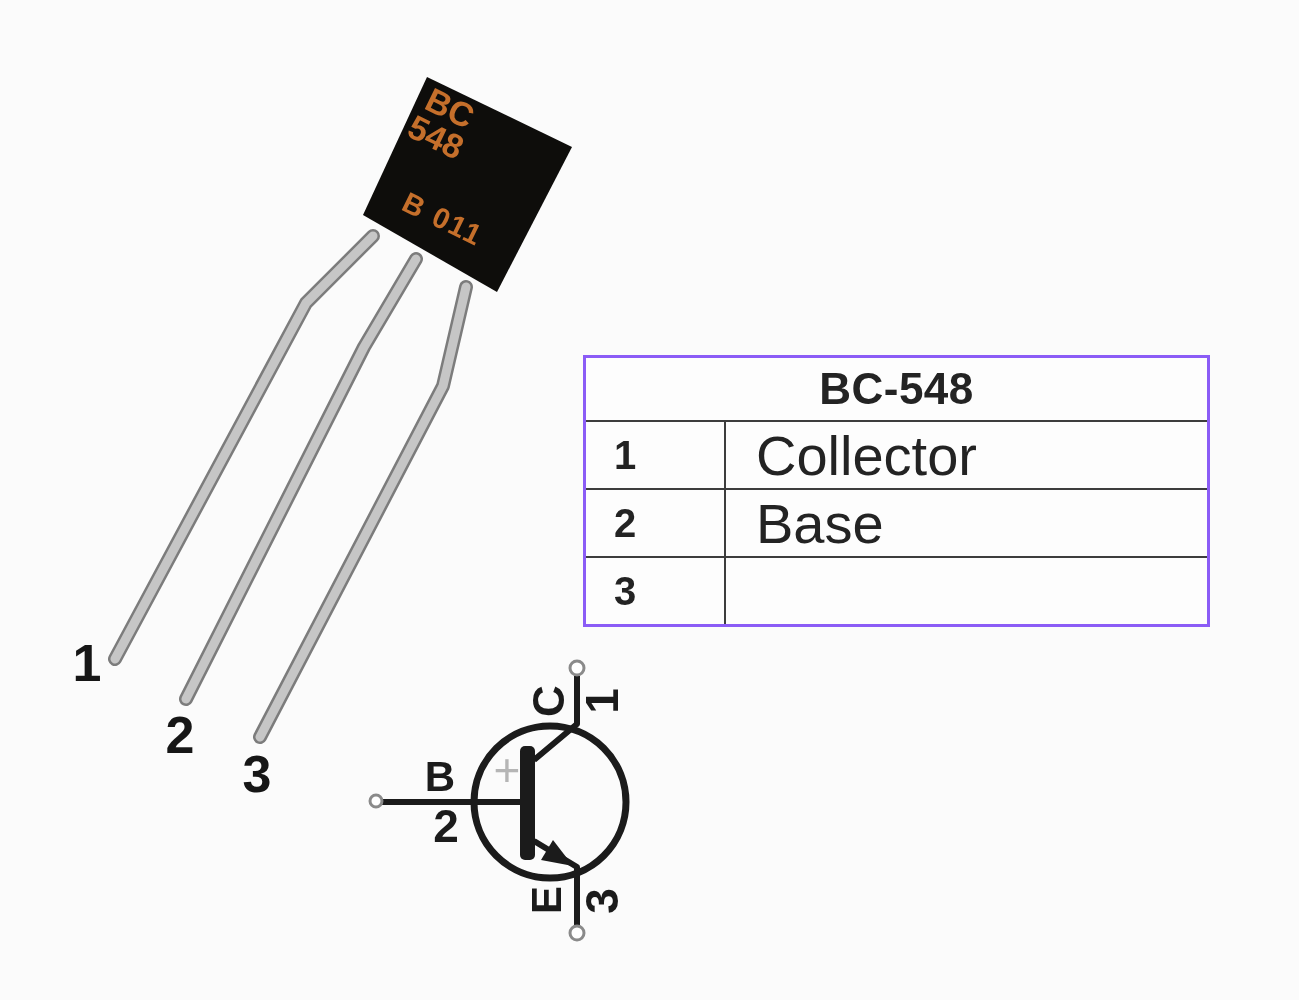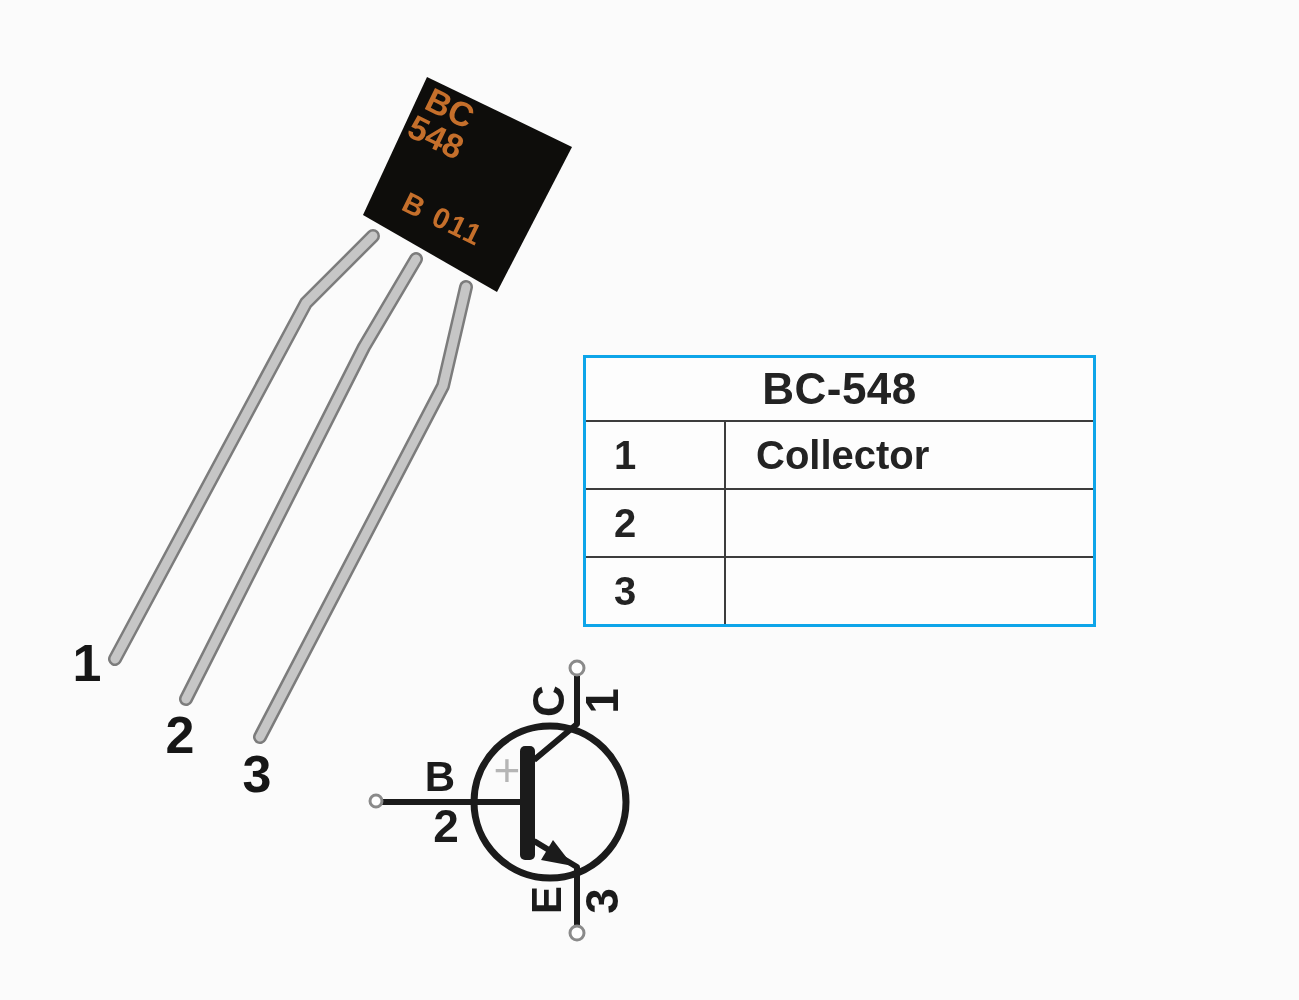--- a/index.html
+++ b/index.html
@@ -8,23 +8,23 @@
     width:1299px;height:1000px;
     background:#fbfbfb;
     overflow:hidden;
     font-family:"Liberation Sans",sans-serif;
   }
   .canvas svg{position:absolute;left:0;top:0;}
   svg text{font-family:"Liberation Sans",sans-serif;}
 
   
   .pinout-table{
-    position:absolute;left:583px;top:355px;width:513px;
+    position:absolute;left:583px;top:355px;width:627px;
     background:#fdfdfd;
-    border:3px solid #0ea5e9;
+    border:3px solid #8b5cf6;
     box-sizing:border-box;
     color:#232323;
   }
   .pt-header{
     height:62px;
     border-bottom:2px solid #3d3d3d;
     display:flex;align-items:center;justify-content:center;
     font-size:44px;font-weight:bold;letter-spacing:0.5px;
   }
   .pt-row{display:flex;height:66px;border-bottom:2px solid #3d3d3d;}
@@ -32,21 +32,21 @@
   .pt-pin{
     width:140px;box-sizing:border-box;
     border-right:2px solid #3d3d3d;
     display:flex;align-items:center;
     padding-left:28px;
     font-size:40px;font-weight:bold;
   }
   .pt-name{
     flex:1;display:flex;align-items:center;
     padding-left:30px;
-    font-size:40px;font-weight:bold;
+    font-size:56px;font-weight:normal;
   }
 </style>
 </head>
 <body>
 
 <div class="canvas">
 
   <svg width="1299" height="1000" viewBox="0 0 1299 1000">
 
     <g>
@@ -105,20 +105,21 @@
   <div class="pinout-table">
     <div class="pt-header">BC-548</div>
 
     <div class="pt-row">
       <div class="pt-pin">1</div>
       <div class="pt-name">Collector</div>
     </div>
 
     <div class="pt-row">
       <div class="pt-pin">2</div>
+      <div class="pt-name">Base</div>
     </div>
 
     <div class="pt-row">
       <div class="pt-pin">3</div>
     </div>
   </div>
 
 </div>
 
 </body></html>

